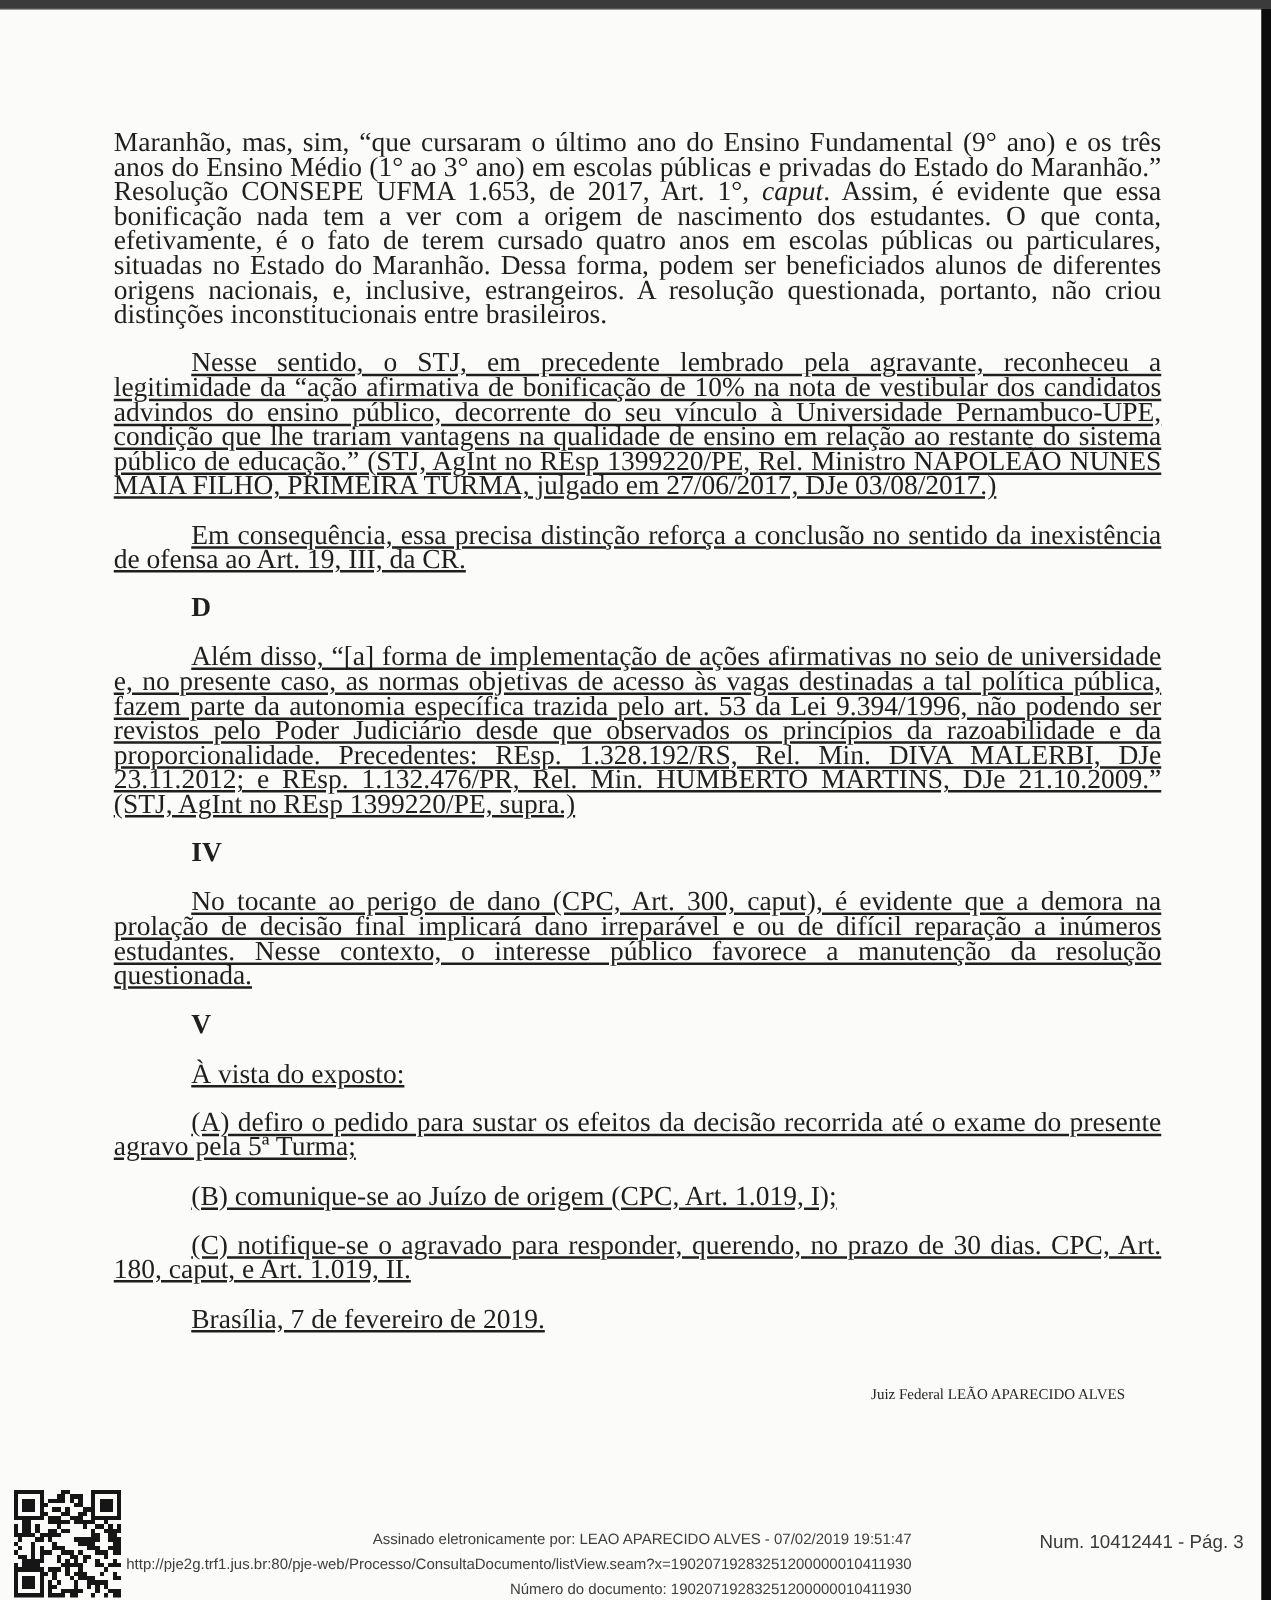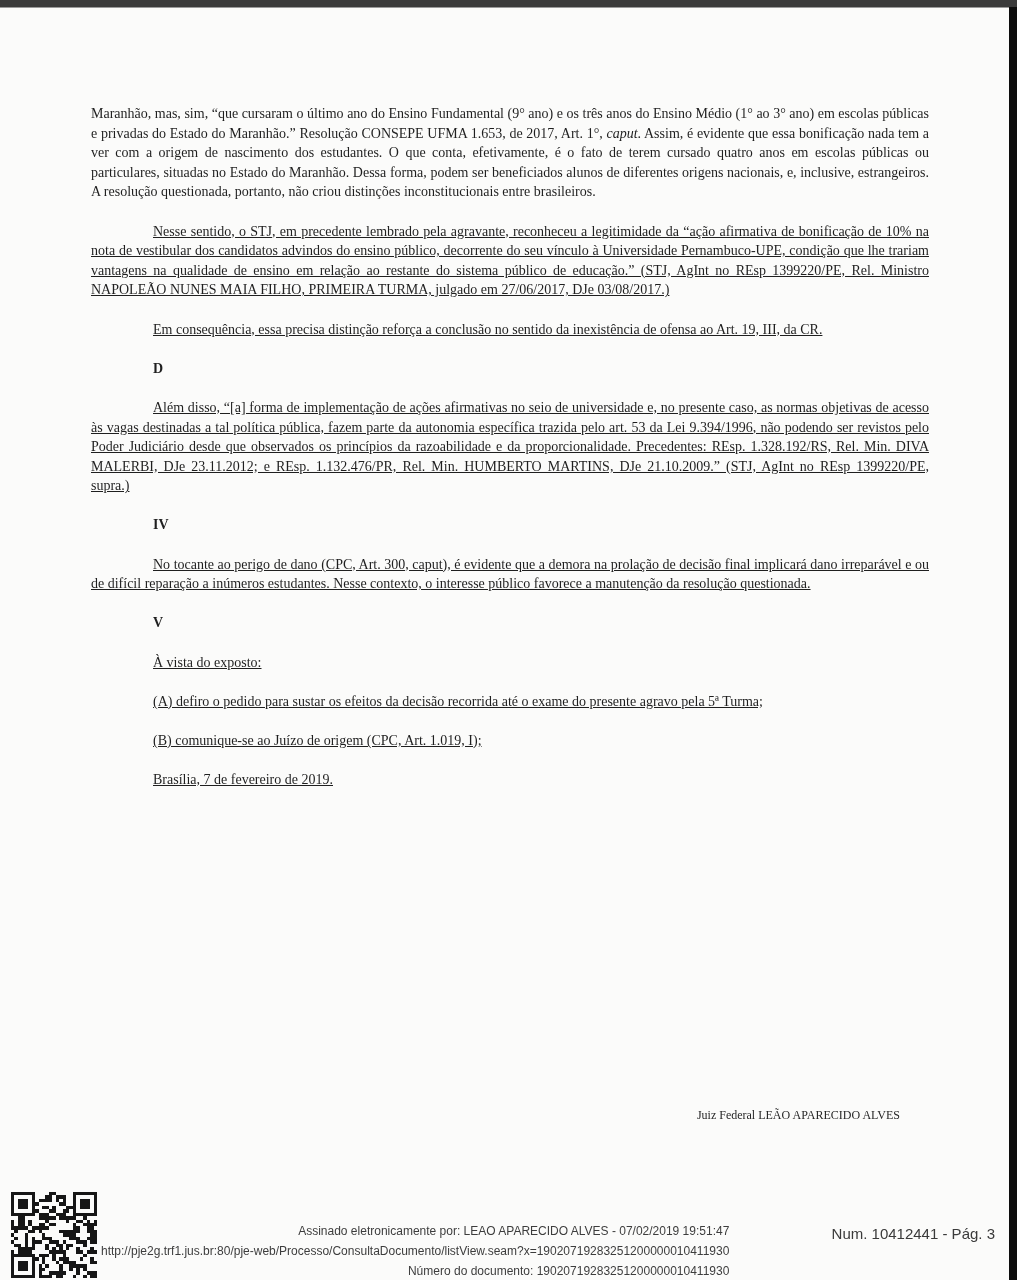--- a/index.html
+++ b/index.html
@@ -11,21 +11,21 @@
   .top-edge{
     position:absolute;left:0;top:0;width:1017px;height:8px;
     background:#3b3b3b;border-bottom:1px solid #9a9a9a;box-sizing:border-box;
   }
   .right-edge{
     position:absolute;right:0;top:7px;width:8px;height:1273px;
     background:#0d0d0d;
   }
   .doc-body{
     position:absolute;left:91px;top:104px;width:838px;
-    font-size:14px;line-height:19.6px;color:#1f1f1f;
+    font-size:22px;line-height:19.6px;color:#1f1f1f;
     text-align:justify;
   }
   .doc-body p.block{margin:0 0 19.6px 0;}
   .doc-body p.indent{text-indent:62px;text-decoration:underline;}
   .doc-body p.heading{font-weight:bold;text-align:left;padding-left:62px;text-indent:0;}
   .doc-body .italic{font-style:italic;}
   .signature{
     position:absolute;left:60px;top:1108px;width:840px;
     text-align:right;font-size:12px;color:#262626;
   }
@@ -57,20 +57,21 @@
     <p class="block paragraph indent"><span>Nesse sentido, o STJ, em precedente lembrado pela agravante, reconheceu a legitimidade da “ação afirmativa de bonificação de 10% na nota de vestibular dos candidatos advindos do ensino público, decorrente do seu vínculo à Universidade Pernambuco-UPE, condição que lhe trariam vantagens na qualidade de ensino em relação ao restante do sistema público de educação.” (STJ, AgInt no REsp 1399220/PE, Rel. Ministro NAPOLEÃO NUNES MAIA FILHO, PRIMEIRA TURMA, julgado em 27/06/2017, DJe 03/08/2017.)</span></p>
     <p class="block paragraph indent"><span>Em consequência, essa precisa distinção reforça a conclusão no sentido da inexistência de ofensa ao Art. 19, III, da CR.</span></p>
     <p class="block heading"><span>D</span></p>
     <p class="block paragraph indent"><span>Além disso, “[a] forma de implementação de ações afirmativas no seio de universidade e, no presente caso, as normas objetivas de acesso às vagas destinadas a tal política pública, fazem parte da autonomia específica trazida pelo art. 53 da Lei 9.394/1996, não podendo ser revistos pelo Poder Judiciário desde que observados os princípios da razoabilidade e da proporcionalidade. Precedentes: REsp. 1.328.192/RS, Rel. Min. DIVA MALERBI, DJe 23.11.2012; e REsp. 1.132.476/PR, Rel. Min. HUMBERTO MARTINS, DJe 21.10.2009.” (STJ, AgInt no REsp 1399220/PE, supra.)</span></p>
     <p class="block heading"><span>IV</span></p>
     <p class="block paragraph indent"><span>No tocante ao perigo de dano (CPC, Art. 300, caput), é evidente que a demora na prolação de decisão final implicará dano irreparável e ou de difícil reparação a inúmeros estudantes. Nesse contexto, o interesse público favorece a manutenção da resolução questionada.</span></p>
     <p class="block heading"><span>V</span></p>
     <p class="block paragraph indent"><span>À vista do exposto:</span></p>
     <p class="block paragraph indent"><span>(A) defiro o pedido para sustar os efeitos da decisão recorrida até o exame do presente agravo pela 5ª Turma;</span></p>
     <p class="block paragraph indent"><span>(B) comunique-se ao Juízo de origem (CPC, Art. 1.019, I);</span></p>
+    <p class="block paragraph indent"><span>(C) notifique-se o agravado para responder, querendo, no prazo de 30 dias. CPC, Art. 180, caput, e Art. 1.019, II.</span></p>
     <p class="block paragraph indent"><span>Brasília, 7 de fevereiro de 2019.</span></p>
   </main>
 
 <div class="signature">Juiz Federal LEÃO APARECIDO ALVES</div>
 
 <div class="qr">
   <svg viewBox="0 0 25 25" shape-rendering="crispEdges" fill="#161616" id="qr-svg">
       <rect x="0" y="0" width="1" height="1"></rect>
       <rect x="1" y="0" width="1" height="1"></rect>
       <rect x="2" y="0" width="1" height="1"></rect>

